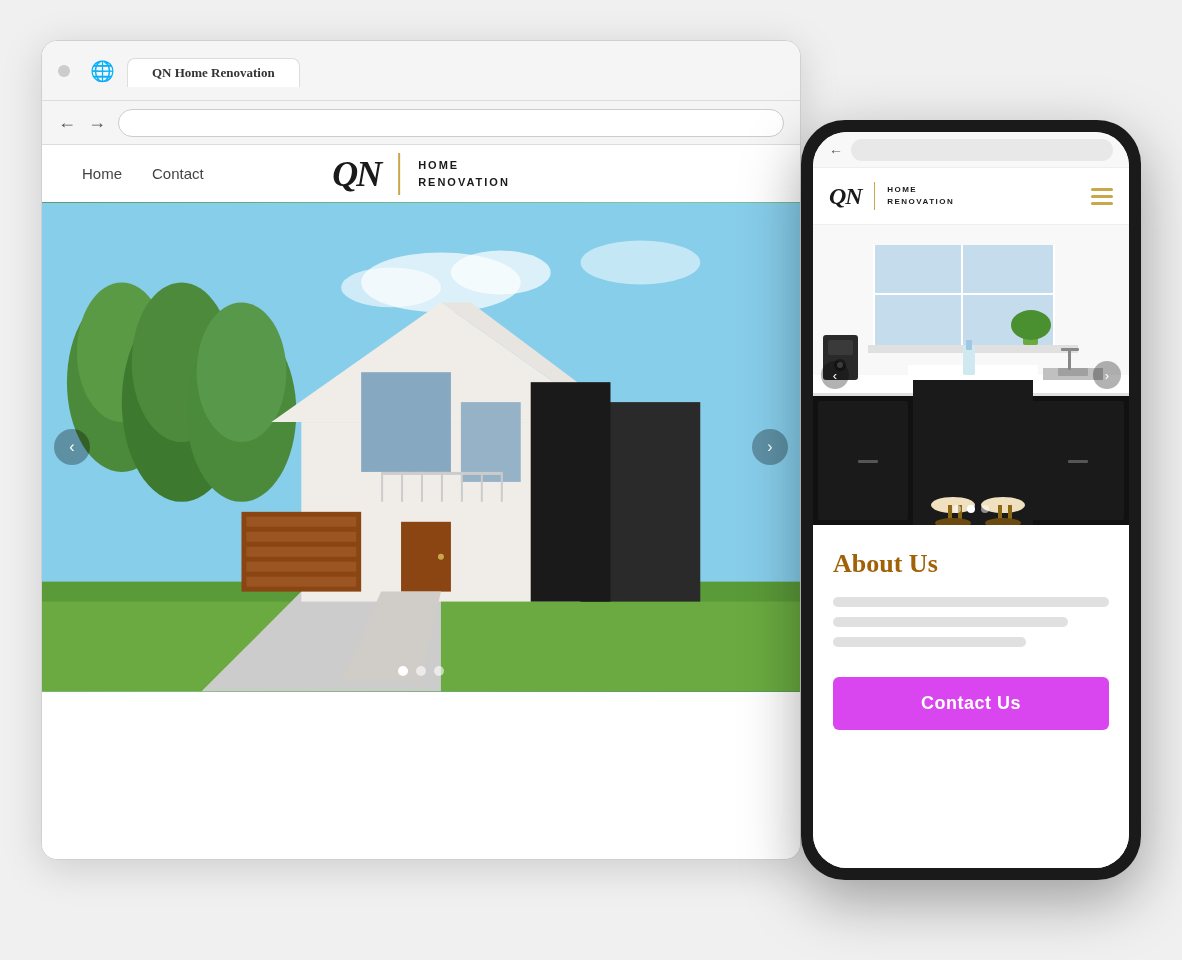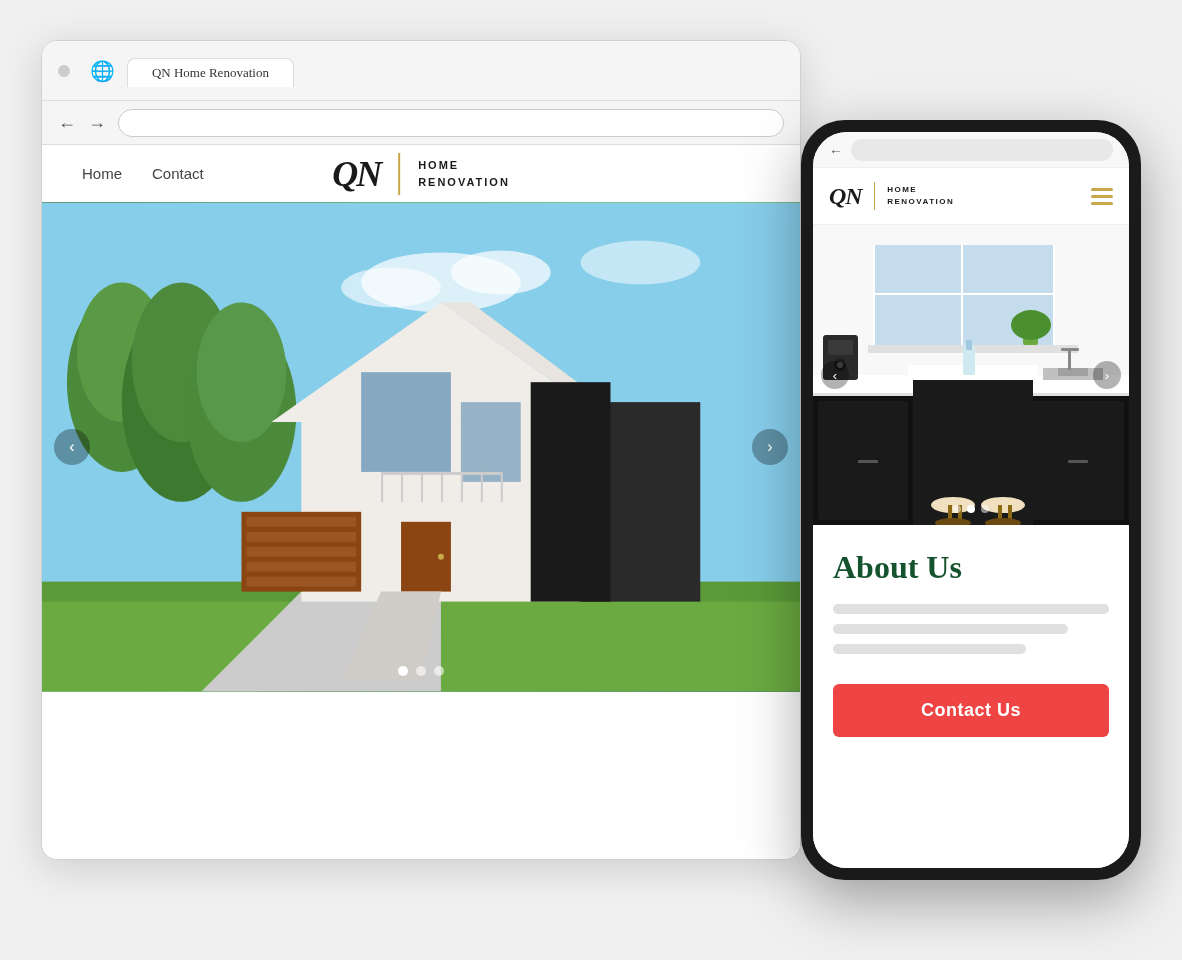--- a/index.html
+++ b/index.html
@@ -65,20 +65,21 @@
 
     .browser-tab {
       background: #ffffff;
       border-radius: 8px 8px 0 0;
       padding: 6px 24px;
       font-size: 13px;
       color: #333;
       border: 1px solid #ddd;
       border-bottom: none;
       margin-top: 4px;
+      font-weight: bold;
     }
 
     .browser-toolbar {
       background: #f5f5f5;
       border-bottom: 1px solid #ddd;
       padding: 8px 16px;
       display: flex;
       align-items: center;
       gap: 12px;
       height: 44px;
@@ -377,23 +378,23 @@
     .phone-carousel-btn-left { left: 8px; }
     .phone-carousel-btn-right { right: 8px; }
 
     .phone-content-section {
       padding: 24px 20px;
       flex: 1;
       background: #fff;
     }
 
     .phone-about-title {
-      font-size: 32px;
+      font-size: 26px;
       font-weight: 700;
-      color: #14532d;
+      color: #a16207;
       margin-bottom: 18px;
       font-family: 'Georgia', serif;
     }
 
     .phone-text-lines {
       display: flex;
       flex-direction: column;
       gap: 10px;
       margin-bottom: 30px;
     }
@@ -404,21 +405,21 @@
       border-radius: 5px;
     }
 
     .phone-text-line:nth-child(1) { width: 100%; }
     .phone-text-line:nth-child(2) { width: 85%; }
     .phone-text-line:nth-child(3) { width: 70%; }
 
     .contact-us-btn {
       display: block;
       width: 100%;
-      background: #ef4444;
+      background: #d946ef;
       color: #fff;
       border: none;
       border-radius: 6px;
       padding: 16px;
       font-size: 18px;
       font-weight: 600;
       font-family: 'Arial', sans-serif;
       cursor: pointer;
       text-align: center;
       letter-spacing: 0.5px;

